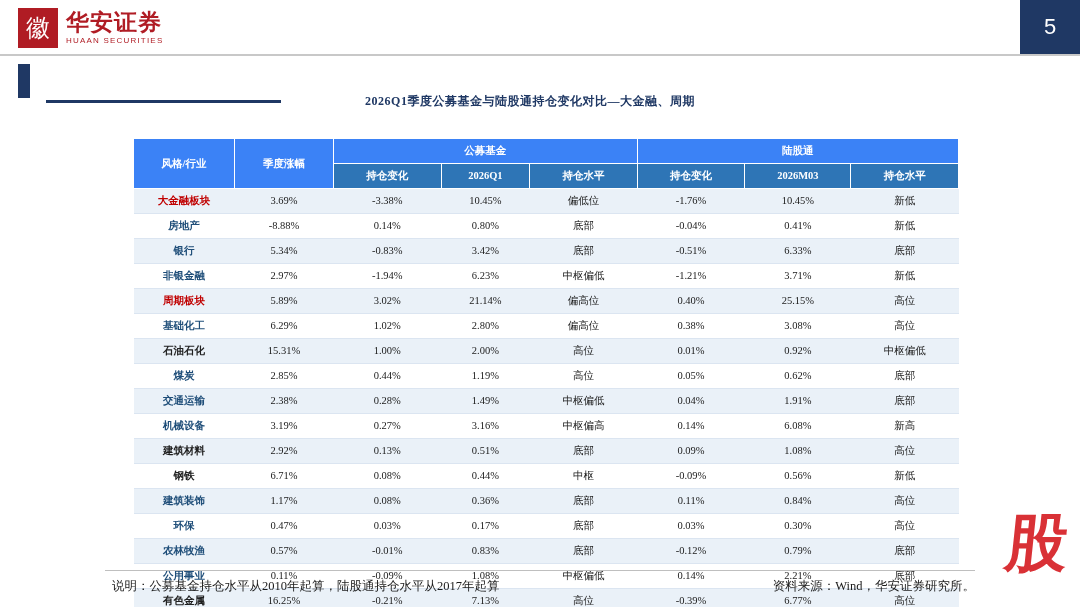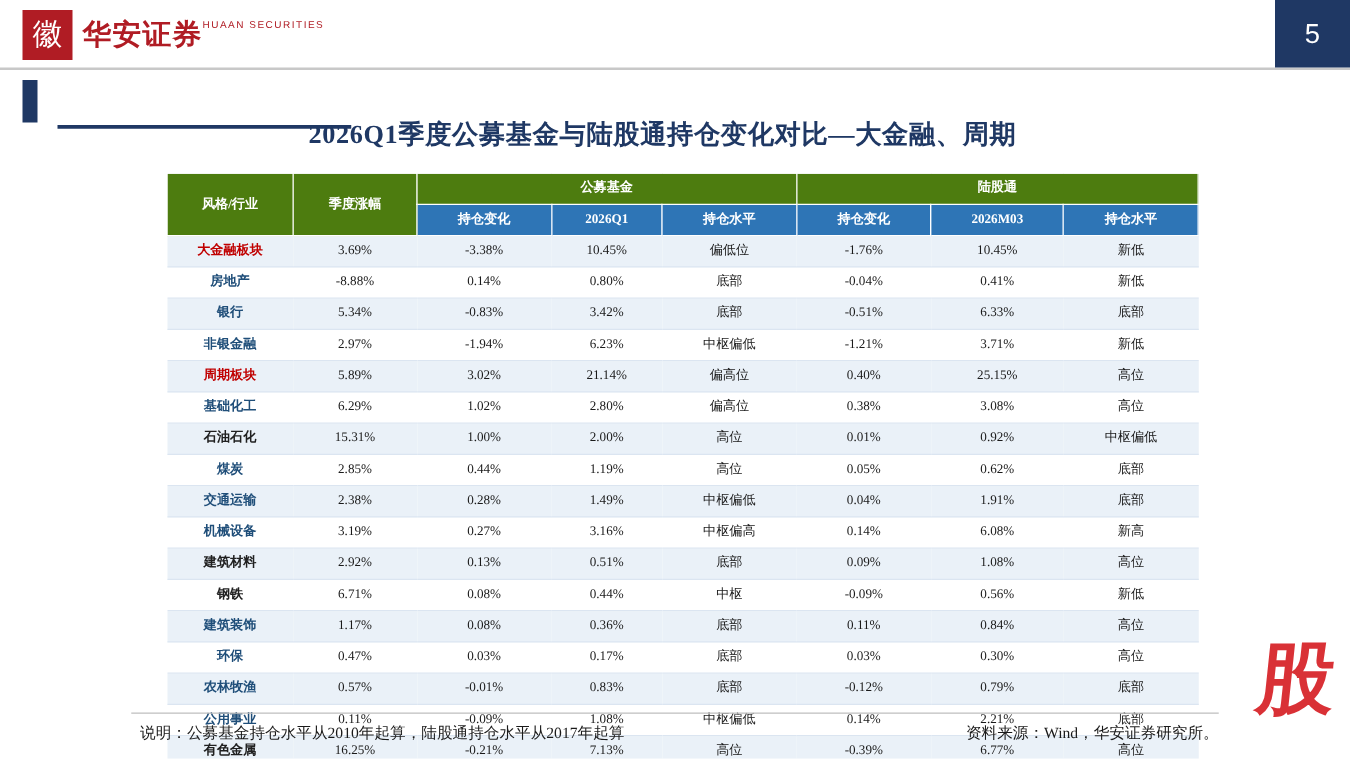--- a/index.html
+++ b/index.html
@@ -38,20 +38,21 @@
     color: #ffffff;
     display: flex;
     align-items: center;
     justify-content: center;
     font-size: 24px;
     font-family: "Liberation Serif", serif;
     line-height: 1;
   }
   .logo-text-wrap {
     display: flex;
+    flex-direction: column;
     justify-content: center;
   }
   .logo-cn {
     color: #b01c24;
     font-size: 23px;
     font-weight: bold;
     letter-spacing: 1px;
     line-height: 1.15;
     font-family: "Liberation Serif", serif;
   }
@@ -112,21 +113,21 @@
     height: 3px;
     background: #1f3864;
   }
   .subtitle {
     position: absolute;
     left: 0;
     top: 93px;
     width: 1060px;
     text-align: center;
     color: #1f3864;
-    font-size: 21px;
+    font-size: 12px;
     font-weight: bold;
     font-family: "Liberation Serif", serif;
     letter-spacing: 0.5px;
   }
 
   
   .table-wrap {
     position: absolute;
     left: 133px;
     top: 138px;
@@ -138,21 +139,21 @@
     font-family: "Liberation Serif", serif;
   }
   table.data th, table.data td {
     text-align: center;
     font-size: 10.5px;
     padding: 0;
     height: 24px;
     line-height: 24px;
   }
   .hdr-top th {
-    background: #4d7c0f;
+    background: #3b82f6;
     color: #ffffff;
     font-weight: bold;
     font-size: 10.5px;
     border: 1px solid #ffffff;
   }
   .hdr-sub th {
     background: #2e75b6;
     color: #ffffff;
     font-weight: bold;
     font-size: 10.5px;

